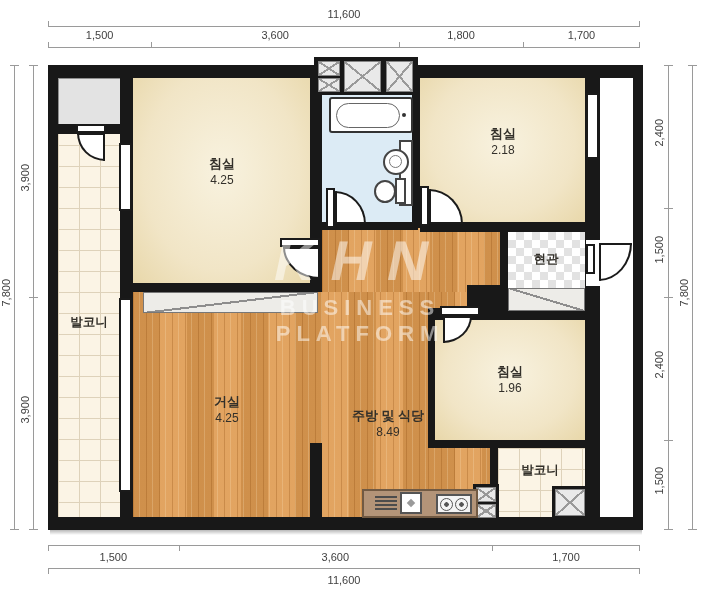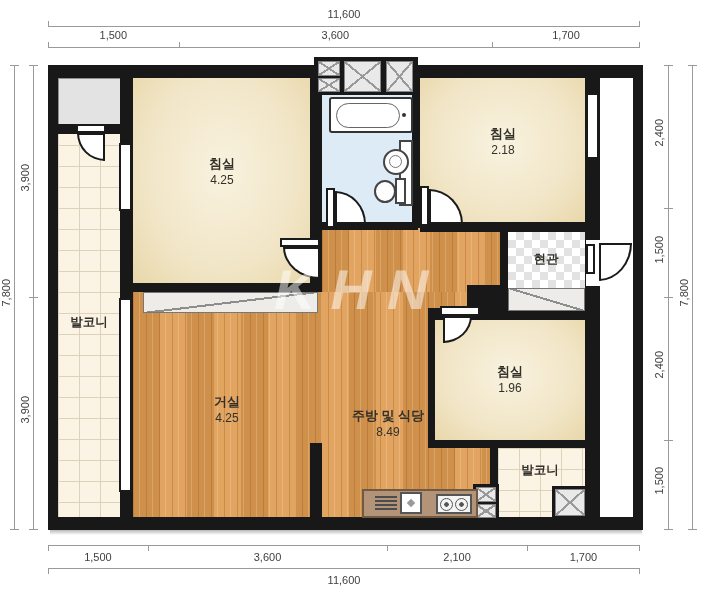--- a/index.html
+++ b/index.html
@@ -76,38 +76,38 @@
   </div>
   <div class="hdims" style="left:48px; top:29px; width:592px;">
     <div class="hseg" style="flex:1500">
         <div class="hlab">1,500</div>
         <div class="hline"></div>
       </div>
     <div class="hseg" style="flex:3600">
         <div class="hlab">3,600</div>
         <div class="hline"></div>
       </div>
+    <div class="hseg" style="flex:1800">
+        <div class="hlab">1,800</div>
+        <div class="hline"></div>
+      </div>
     <div class="hseg last" style="flex:1700">
         <div class="hlab">1,700</div>
         <div class="hline"></div>
       </div>
   </div>
 
   <div class="hdims" style="left:48px; top:545px; width:592px;">
     <div class="hseg" style="flex:1500">
         <div class="hline up"></div>
         <div class="hlab">1,500</div>
       </div>
     <div class="hseg" style="flex:3600">
         <div class="hline up"></div>
         <div class="hlab">3,600</div>
-      </div>
-    <div class="hseg" style="flex:2100">
-        <div class="hline up"></div>
-        <div class="hlab">2,100</div>
       </div>
     <div class="hseg last" style="flex:1700">
         <div class="hline up"></div>
         <div class="hlab">1,700</div>
       </div>
   </div>
   <div class="hdims" style="left:48px; top:568px; width:592px;">
     <div class="hseg last" style="flex:1">
       <div class="hline up"></div>
       <div class="hlab">11,600</div>
@@ -260,15 +260,16 @@
   </div>
   <div class="room-label" style="left:89px; top:322px; font-size:12.5px;">
     <div>발코니</div>
   </div>
   <div class="room-label" style="left:540px; top:470px; font-size:12.5px;">
     <div>발코니</div>
   </div>
 
   <div id="wm" style="left:360px; top:290px; transform:translate(-50%,-50%); width:300px;">
     <div class="logo">KHN</div>
+    <div class="sub">BUSINESS PLATFORM</div>
   </div>
 
 </div>
 
 </body></html>

